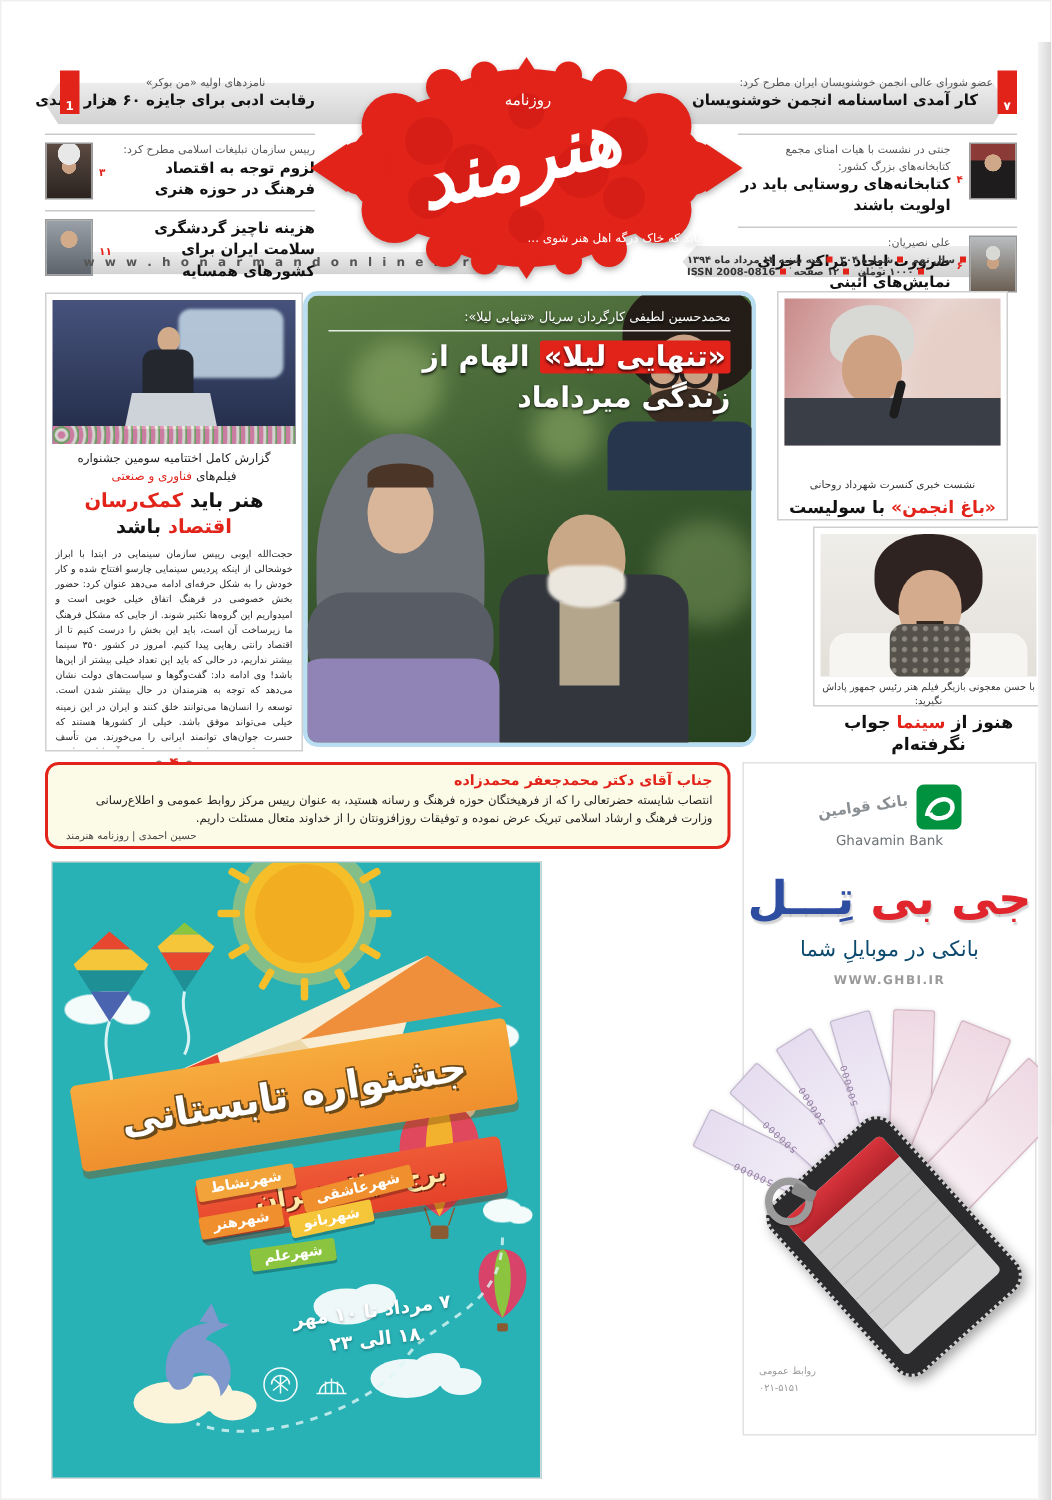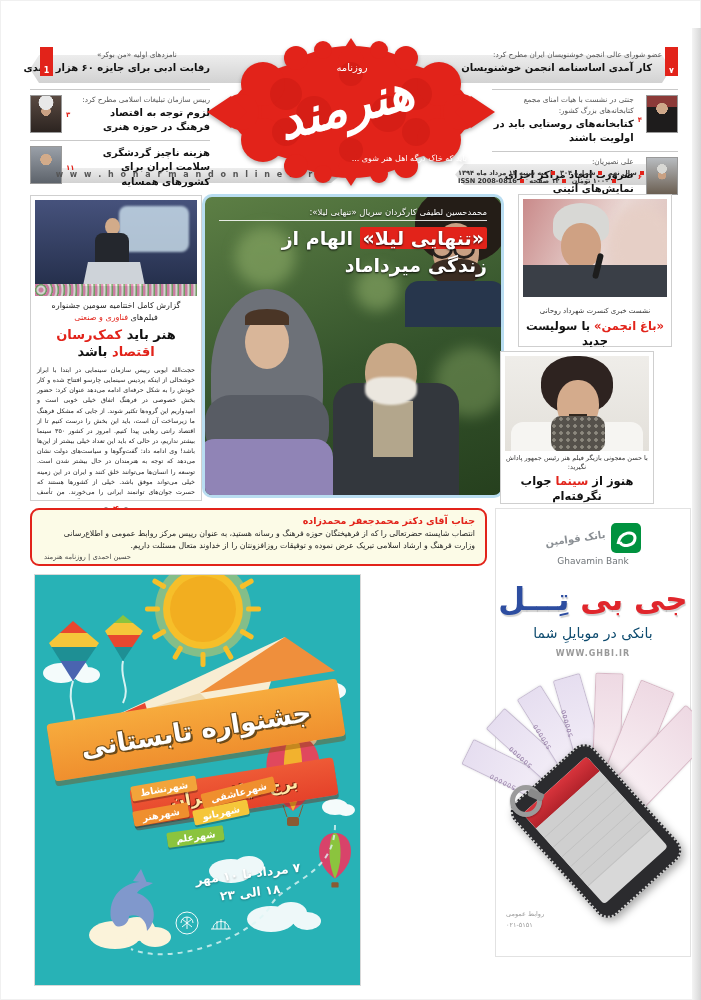--- a/index.html
+++ b/index.html
@@ -252,32 +252,32 @@
   </div>
 
   <div class="card rtl" style="left:518px;top:194px;width:154px;height:153px;padding:4px;">
     <div style="position:relative;width:144px;height:98px;background:linear-gradient(115deg,#c98a8a,#ead8d4 55%,#d9bab5);overflow:hidden;">
       <div class="abs" style="right:-10px;top:6px;width:70px;height:80px;background:#e6cfc6;border-radius:50%;filter:blur(6px);"></div>
       <div class="abs" style="left:30px;top:4px;width:56px;height:40px;background:#d8d8d5;border-radius:50% 50% 30% 30%;filter:blur(.5px);"></div>
       <div class="abs" style="left:38px;top:24px;width:40px;height:46px;background:#cfa183;border-radius:48%;"></div>
       <div class="abs" style="left:-6px;top:66px;width:160px;height:40px;background:#3a3f47;"></div>
       <div class="abs" style="left:72px;top:54px;width:6px;height:26px;background:#1d1d1d;transform:rotate(14deg);border-radius:3px;"></div>
     </div>
-    <div class="rcard-cap" style="margin-top:10px;">نشست خبری کنسرت شهرداد روحانی</div>
+    <div class="rcard-cap" style="margin-top:22px;">نشست خبری کنسرت شهرداد روحانی</div>
     <div class="rcard-head" style="margin-top:2px;">
       <span class="red">«باغ انجمن»</span><span> با سولیست جدید</span>
     </div>
     <div class="pgmark" style="margin-top:3px;">
       <span class="d"></span>
       <span class="n">۱۰</span>
       <span class="d"></span>
     </div>
   </div>
 
-  <div class="card rtl" style="left:500px;top:351px;width:154px;height:153px;padding:4px;">
+  <div class="card rtl" style="left:542px;top:351px;width:154px;height:120px;padding:4px;">
     <div style="position:relative;width:144px;height:95px;background:linear-gradient(#efede9,#e3e0da);overflow:hidden;">
       <div class="abs" style="left:36px;top:0px;width:72px;height:58px;background:#2e2320;border-radius:46%;"></div>
       <div class="abs" style="left:52px;top:24px;width:42px;height:50px;background:#d4ab8c;border-radius:48%;"></div>
       <div class="abs" style="left:64px;top:58px;width:18px;height:10px;background:#32281f;border-radius:0 0 50% 50%;"></div>
       <div class="abs" style="left:6px;top:66px;width:132px;height:34px;background:#f6f5f2;border-radius:12px 12px 0 0;"></div>
       <div class="abs" style="left:46px;top:60px;width:54px;height:36px;background:radial-gradient(circle at 3px 3px,#8d897f 0 1.5px,#55514b 2px 6px);background-size:7px 7px;border-radius:10px;"></div>
     </div>
     <div class="rcard-cap" style="margin-top:3px;font-size:6.5px;">با حسن معجونی بازیگر فیلم هنر رئیس جمهور پاداش نگیرید:</div>
     <div class="rcard-head" style="margin-top:2px;">
       <span>هنوز از </span><span class="red">سینما</span><span> جواب نگرفته‌ام</span>

